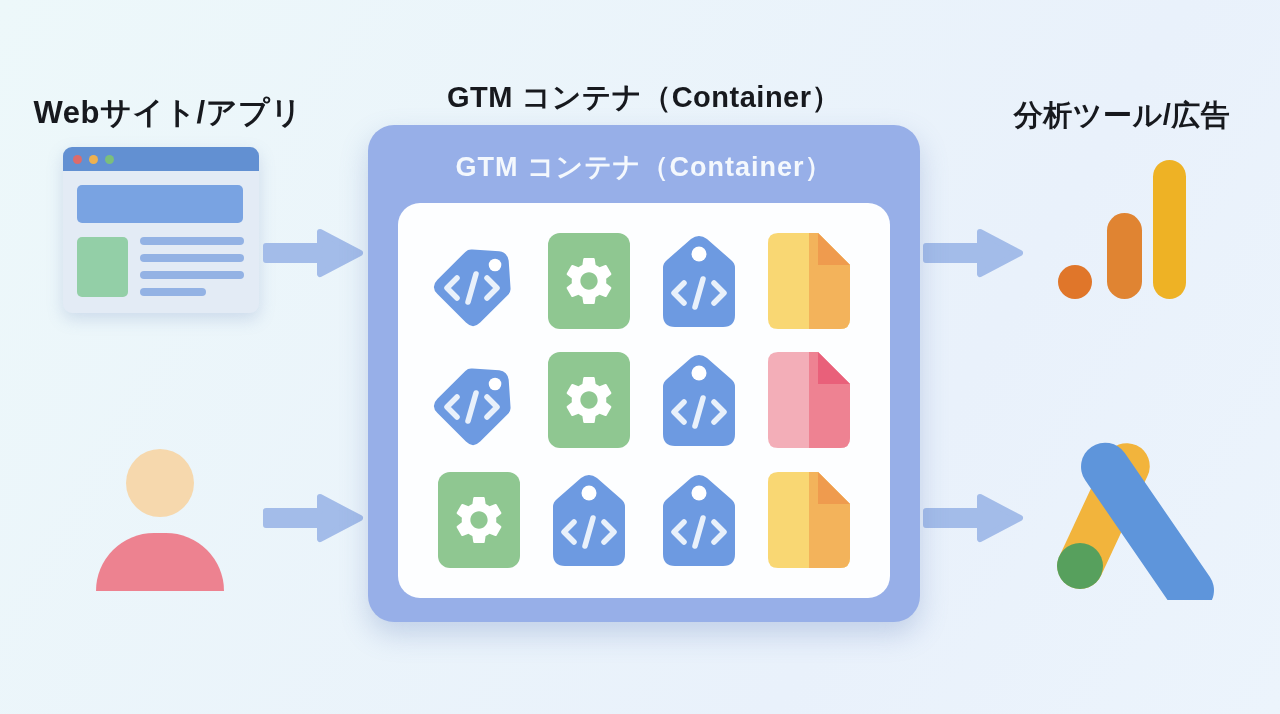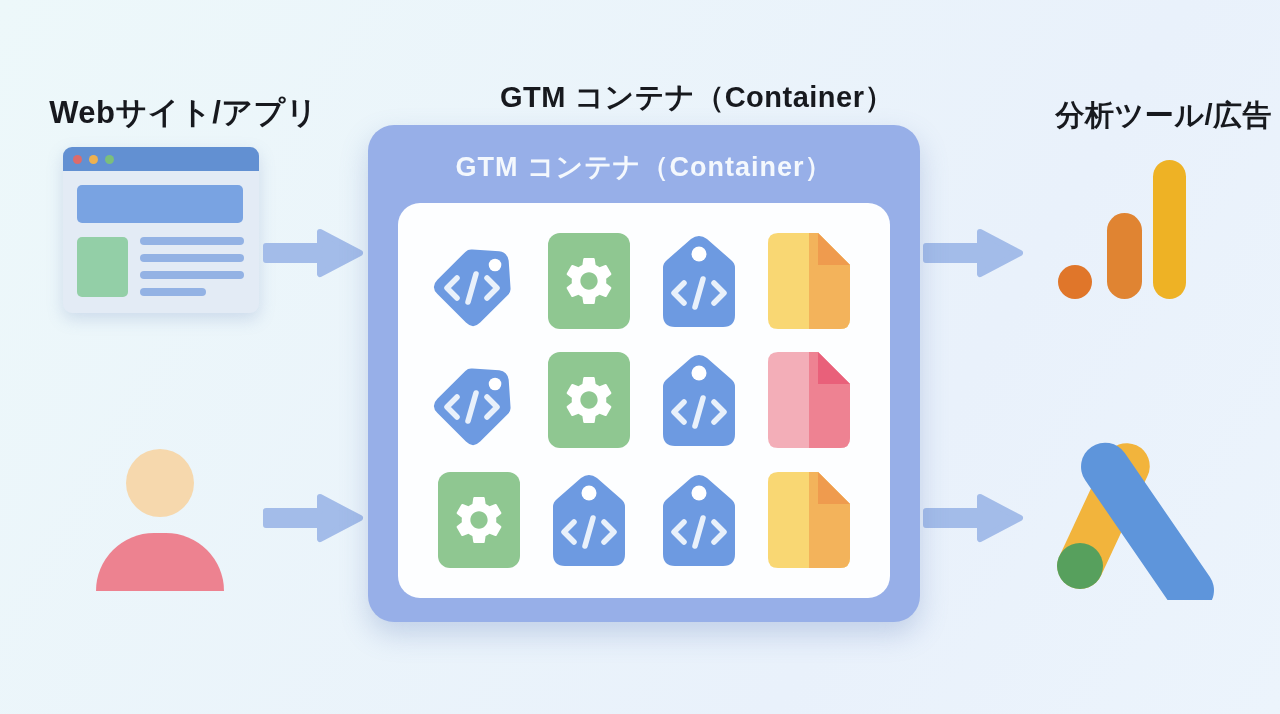--- a/index.html
+++ b/index.html
@@ -3,21 +3,21 @@
 <meta charset="utf-8">
 <style>
   html,body{margin:0;padding:0;}
   body{
     width:1280px;height:714px;overflow:hidden;
     font-family:"Liberation Sans","DejaVu Sans",sans-serif;
     background:linear-gradient(120deg,var(--bg-left,#edf8fa) 0%,var(--bg-right,#e9f1fb) 70%,#ecf4fc 100%);
     position:relative;
   }
   .stage{position:absolute;inset:0;}
-  .label{position:absolute;font-weight:bold;color:#17191e;text-align:right;letter-spacing:.5px;}
+  .label{position:absolute;font-weight:bold;color:#17191e;text-align:center;letter-spacing:.5px;}
   .left-label{left:18px;top:92px;width:300px;font-size:31px;}
   .center-label{left:394px;top:78px;width:500px;font-size:29px;}
   .right-label{left:972px;top:96px;width:300px;font-size:29px;}
 
   
   .browser{position:absolute;left:63px;top:147px;width:196px;height:166px;border-radius:9px;
     background:var(--browser-body,#e3ebf5);box-shadow:0 6px 16px rgba(110,140,190,.25);}
   .browser-bar{position:absolute;left:0;top:0;width:100%;height:24px;border-radius:9px 9px 0 0;
     background:var(--browser-bar,#6290d2);display:flex;align-items:center;padding-left:10px;box-sizing:border-box;gap:7px;}
   .dot{width:9px;height:9px;border-radius:50%;}

